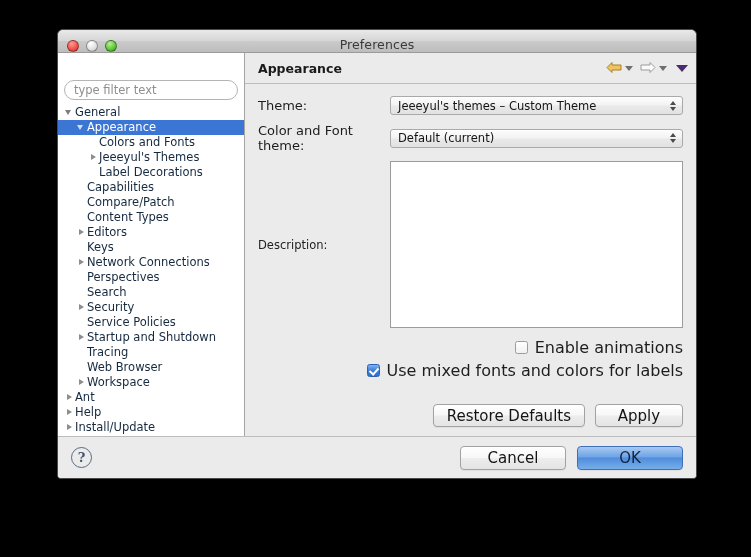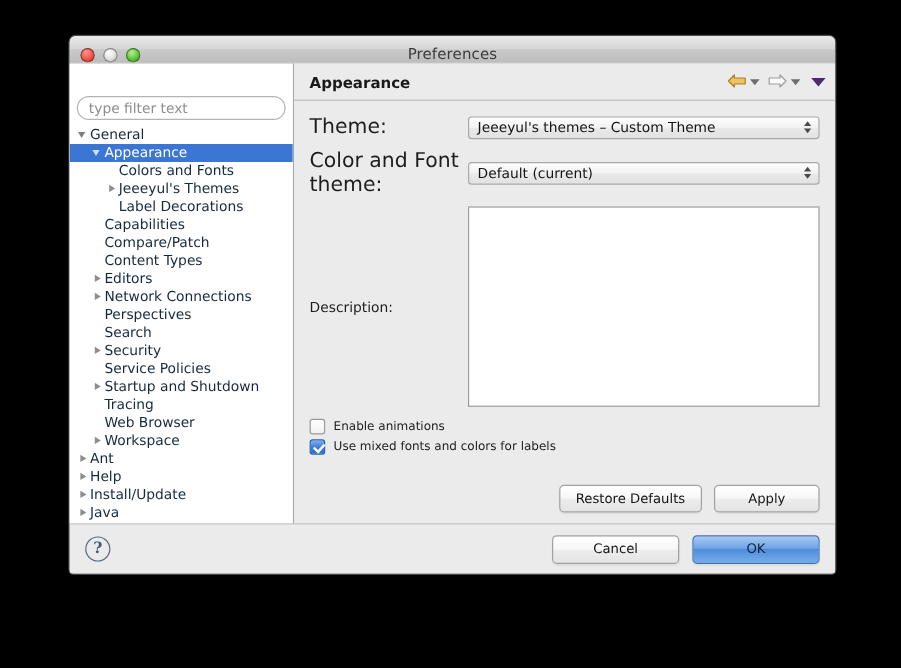--- a/index.html
+++ b/index.html
@@ -203,21 +203,21 @@
     min-height: 0;
     position: relative;
   }
 
   .form-row {
     display: flex;
     align-items: center;
     margin-bottom: 8px;
   }
   .form-label {
-    font-size: 17px;
+    font-size: 13px;
     color: #1d1d1d;
     flex: 0 0 132px;
   }
   .combo {
     position: relative;
     flex: 1 1 auto;
     height: 19px;
     background: linear-gradient(to bottom, #fdfdfd 0%, #f2f2f2 48%, #e9e9e9 52%, #e2e2e2 100%);
     border: 1px solid #a9a9a9;
     border-radius: 3px;
@@ -268,22 +268,23 @@
     height: 167px;
     background: #ffffff;
     border: 1px solid #9c9c9c;
     box-sizing: border-box;
   }
 
   .check-row {
     display: flex;
     align-items: center;
     margin-top: 10px;
-    font-size: 10px;
+    font-size: 16px;
     color: #1d1d1d;
+    justify-content: flex-end;
   }
   .check-row.second { margin-top: 4px; }
   .cb {
     width: 13px;
     height: 13px;
     box-sizing: border-box;
     border: 1px solid #9b9b9b;
     border-radius: 2.5px;
     background: linear-gradient(to bottom, #ffffff 0%, #f1f1f1 100%);
     margin-right: 7px;
@@ -311,21 +312,21 @@
     display: flex;
     gap: 10px;
   }
   .btn {
     height: 21px;
     min-width: 60px;
     padding: 0 13px;
     border: 1px solid #a2a2a2;
     border-radius: 4px;
     background: linear-gradient(to bottom, #ffffff 0%, #f7f7f7 48%, #ededed 52%, #e4e4e4 100%);
-    font-size: 11px;
+    font-size: 15px;
     color: #141414;
     font-family: "DejaVu Sans", sans-serif;
     display: flex;
     align-items: center;
     justify-content: center;
     box-shadow: 0 1px 1px rgba(0,0,0,0.06);
     cursor: default;
     white-space: nowrap;
   }
   .btn.primary {
@@ -423,20 +424,25 @@
             </div>
             <div class="tree-row">
               <span style="flex: 0 0 18px;"></span>
               <span class="tw"></span>
               <span class="tree-label">Content Types</span>
             </div>
             <div class="tree-row">
               <span style="flex: 0 0 18px;"></span>
               <span class="tw closed"></span>
               <span class="tree-label">Editors</span>
+            </div>
+            <div class="tree-row">
+              <span style="flex: 0 0 18px;"></span>
+              <span class="tw"></span>
+              <span class="tree-label">Keys</span>
             </div>
             <div class="tree-row">
               <span style="flex: 0 0 18px;"></span>
               <span class="tw closed"></span>
               <span class="tree-label">Network Connections</span>
             </div>
             <div class="tree-row">
               <span style="flex: 0 0 18px;"></span>
               <span class="tw"></span>
               <span class="tree-label">Perspectives</span>

